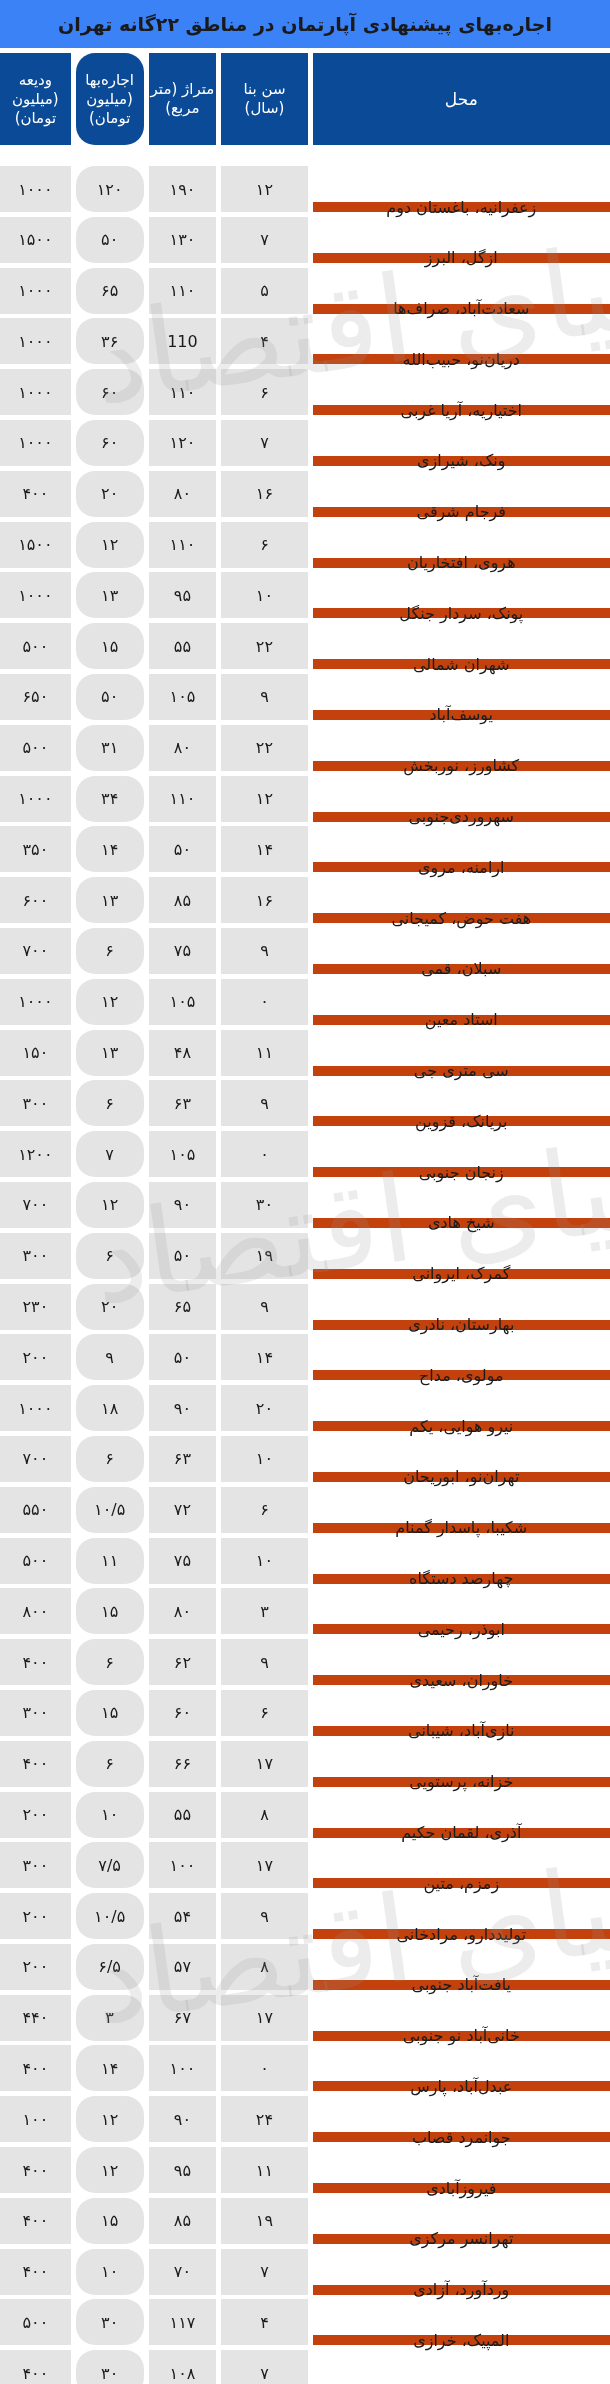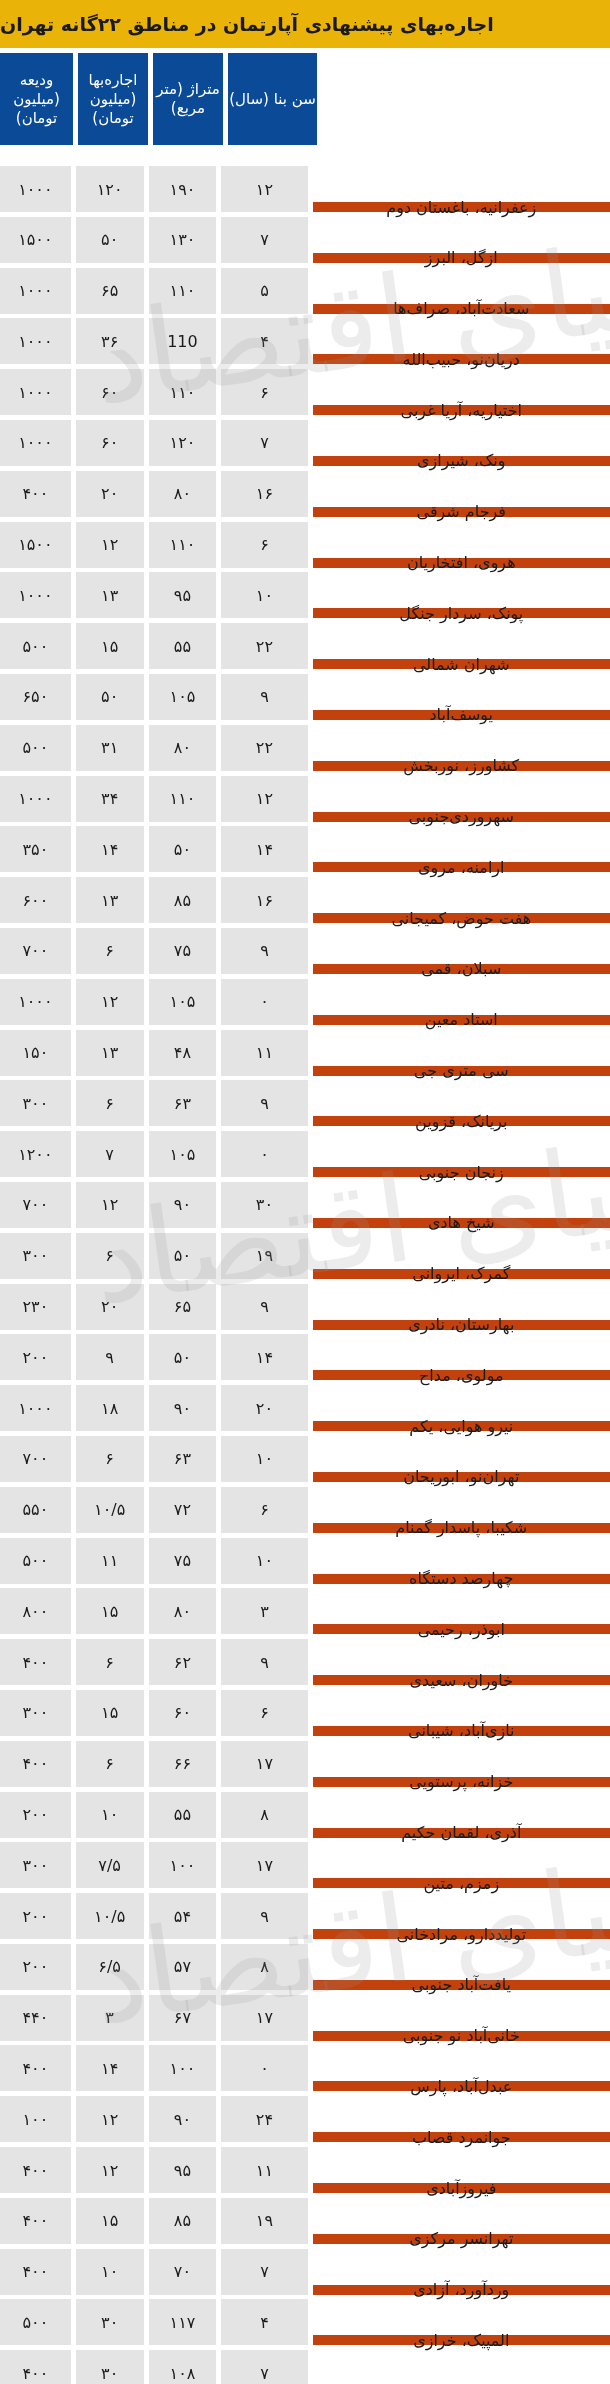--- a/index.html
+++ b/index.html
@@ -1,28 +1,28 @@
 <!DOCTYPE html>
 <html><head>
 <meta charset="utf-8">
 <style>
   html, body { margin: 0; padding: 0; background: #ffffff; }
   body { width: 610px; height: 2384px; position: relative; overflow: hidden;
          font-family: "DejaVu Sans", sans-serif; }
   .title-bar { position: absolute; left: 0; top: 0; width: 610px; height: 48px;
-               background: #eab308; display: flex; align-items: center; justify-content: flex-start; }
+               background: #3b82f6; display: flex; align-items: center; justify-content: center; }
   .title-bar span { font-size: 19px; font-weight: bold; color: #1a1a1a; direction: rtl; }
   .table { position: absolute; left: 0; top: 53px; width: 610px; }
   .row { display: flex; flex-direction: row; height: 46px; margin-bottom: 4.8px; }
   .hdr { height: 92px; margin-bottom: 21px; }
   .cell { display: flex; align-items: center; justify-content: center; text-align: center;
           direction: rtl; box-sizing: border-box; margin-right: 5px; }
   .cell:last-child { margin-right: 0; }
   .c-dep { width: 73px; }
-  .c-rent { width: 70px; }
+  .c-rent { width: 70px; border-radius: 19px; }
   .c-area { width: 70px; }
   .c-age { width: 89px; }
   .c-loc { width: 307px; }
   .hdr .cell { background: #0a4a97; color: #ffffff; font-size: 15px; line-height: 19px; }
   .hdr .c-loc { font-size: 17px; }
   .data .cell { background: #e4e4e5; color: #1b1b1b; font-size: 16px; }
   .data .c-loc { background: #c2410c; font-size: 16px; margin-top: 36px; }
   .watermark { position: absolute; pointer-events: none; font-size: 120px; color: rgba(150,150,150,0.18);
                font-family: "DejaVu Serif", serif; direction: rtl; white-space: nowrap; transform: rotate(-8deg); }
 </style>
@@ -32,20 +32,21 @@
 <div class="title-bar">
   <span>اجاره‌بهای پیشنهادی آپارتمان در مناطق ۲۲گانه تهران</span>
 </div>
 
 <div class="table">
   <div class="row hdr">
     <div class="cell c-dep">ودیعه (میلیون تومان)</div>
     <div class="cell c-rent">اجاره‌بها (میلیون تومان)</div>
     <div class="cell c-area">متراژ (متر مربع)</div>
     <div class="cell c-age">سن بنا (سال)</div>
+    <div class="cell c-loc">محل</div>
   </div>
   <div id="rows">
       <div class="row data">
         <div class="cell c-dep">۱۰۰۰</div>
         <div class="cell c-rent">۱۲۰</div>
         <div class="cell c-area">۱۹۰</div>
         <div class="cell c-age">۱۲</div>
         <div class="cell c-loc">زعفرانیه، باغستان دوم</div>
       </div>
       <div class="row data">

